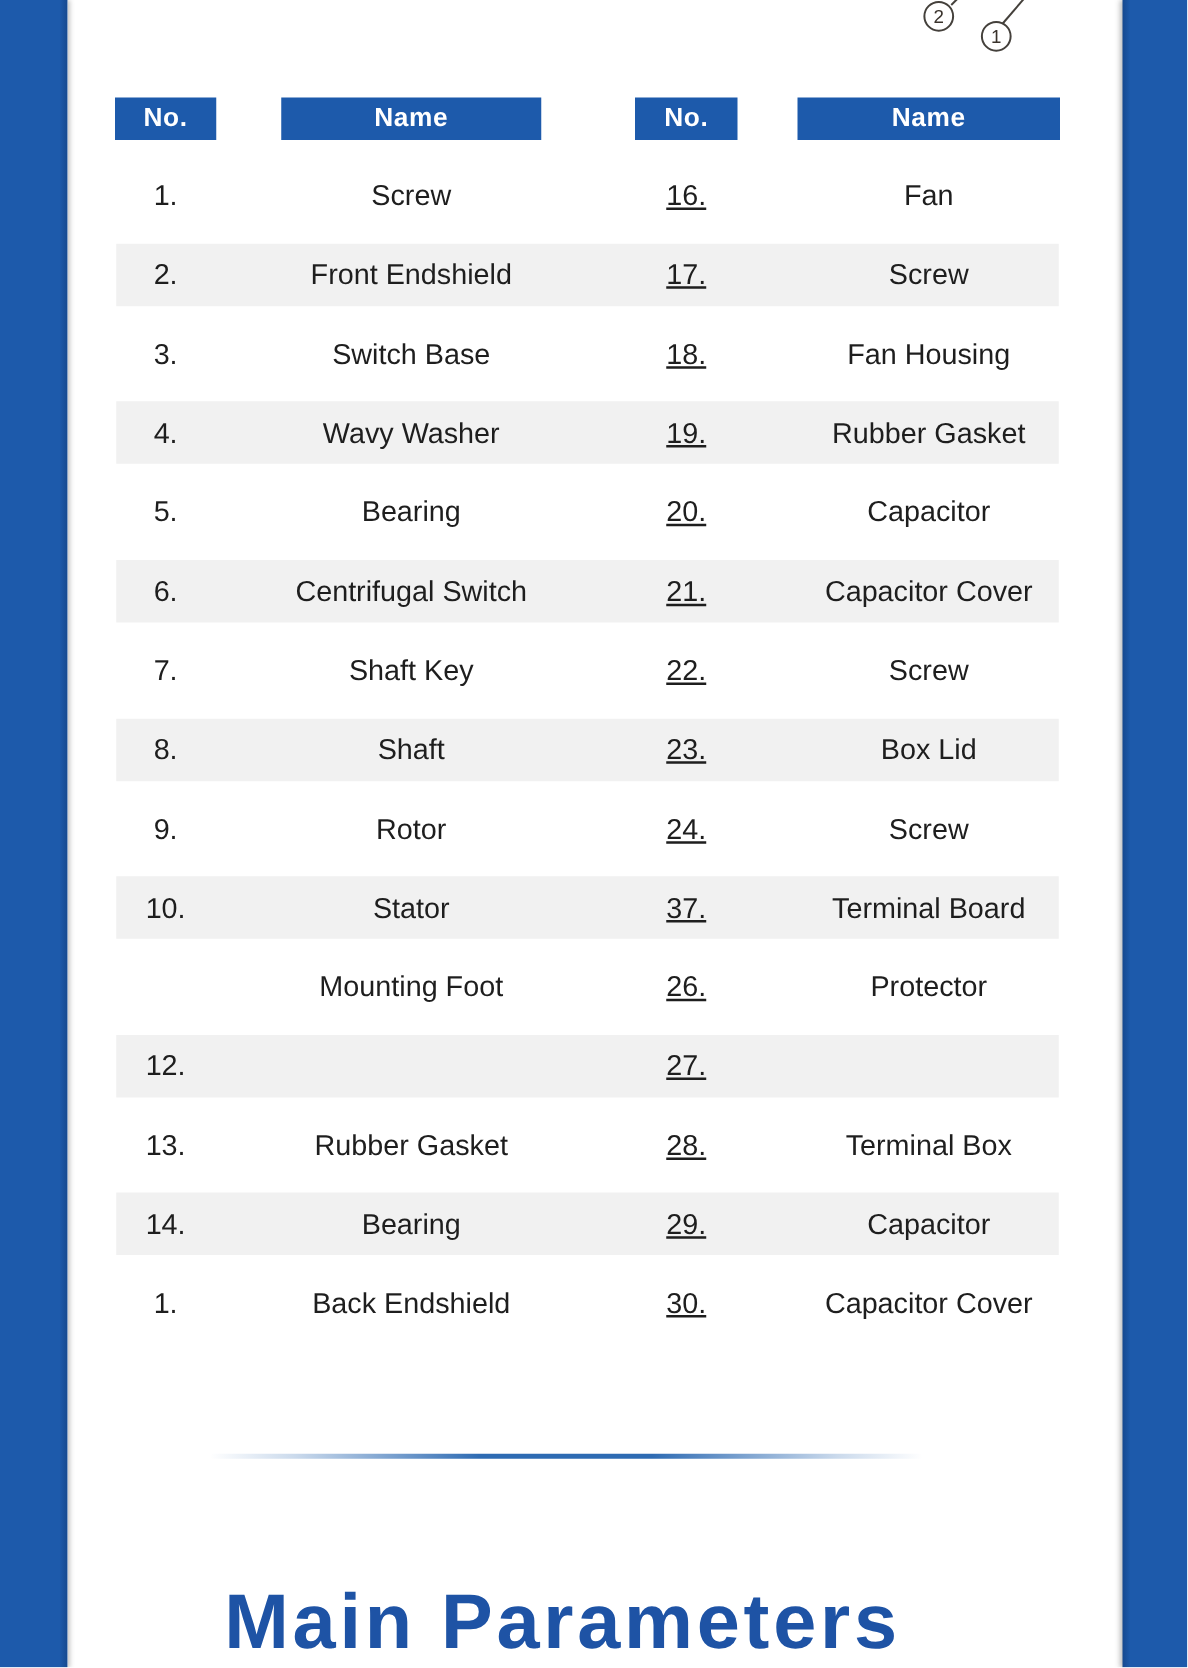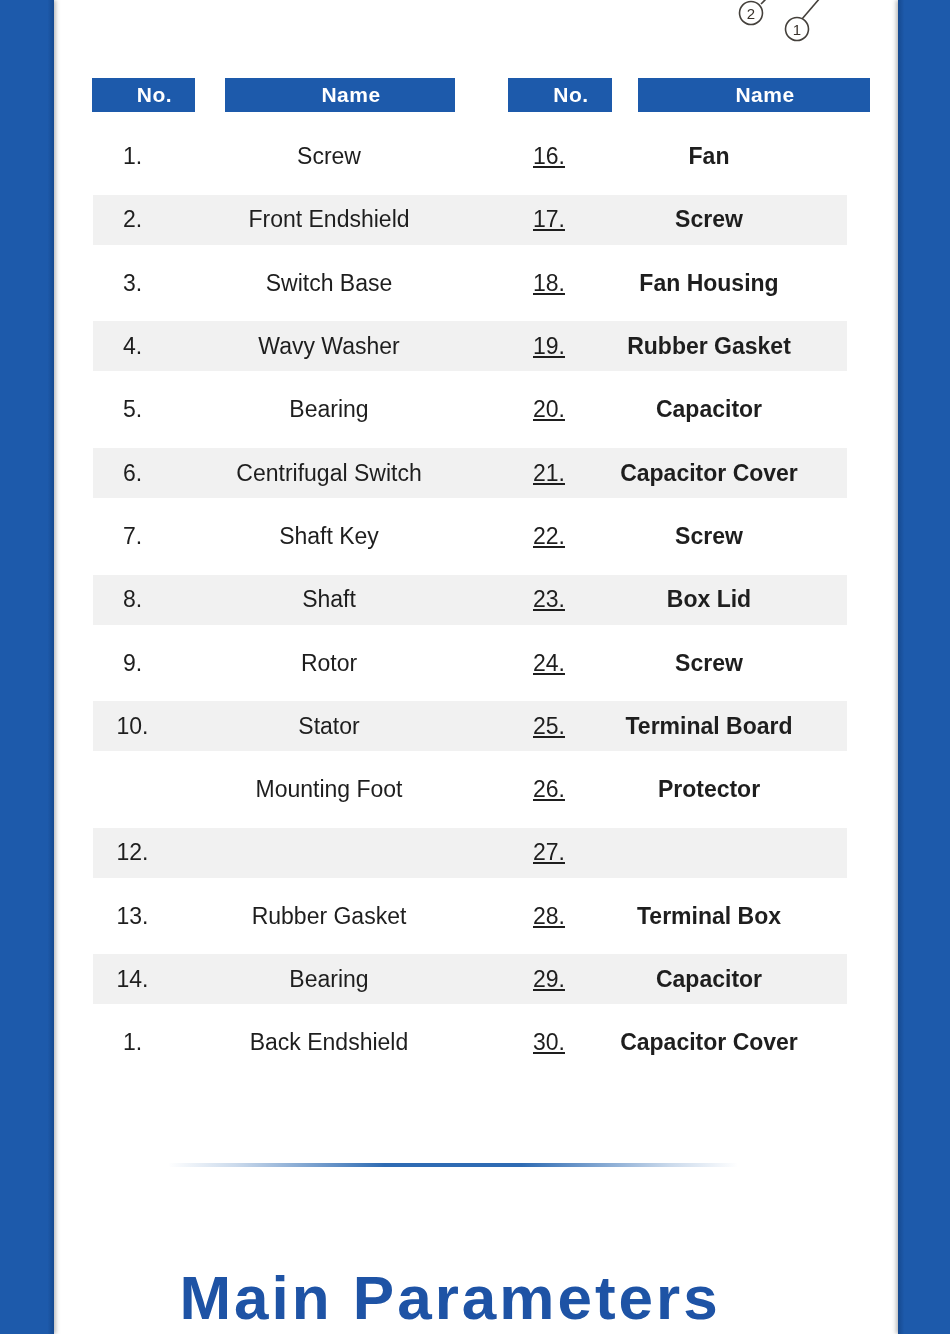--- a/index.html
+++ b/index.html
@@ -64,21 +64,20 @@
     top: 0;
     height: 34px;
     background: #1d5aab;
     color: #ffffff;
     font-weight: bold;
     font-size: 21px;
     display: flex;
     align-items: center;
     justify-content: center;
     letter-spacing: 0.5px;
-    padding-left: 22px;
   }
   .hc-no-left   { left: 92px;  width: 81px;  }
   .hc-name-left { left: 225px; width: 208px; }
   .hc-no-right  { left: 508px; width: 82px;  }
   .hc-name-right{ left: 638px; width: 210px; }
 
   .rows {
     margin-top: 13px;
   }
   .table-row {
@@ -102,21 +101,21 @@
     align-items: center;
     justify-content: center;
     font-size: 23px;
     color: #1e1e1e;
     white-space: nowrap;
     z-index: 2;
   }
   .c-no-left   { left: 92px;  width: 81px;  }
   .c-name-left { left: 225px; width: 208px; }
   .c-no-right  { left: 508px; width: 82px; text-decoration: underline;  }
-  .c-name-right{ left: 604px; width: 210px; font-weight: bold; }
+  .c-name-right{ left: 638px; width: 210px; }
 
   
   .divider {
     position: absolute;
     left: 168px;
     top: 1163px;
     width: 570px;
     height: 4px;
     border-radius: 2px;
     background: linear-gradient(90deg,
@@ -228,21 +227,21 @@
     <div class="table-row">
       <div class="cell c-no-left">9.</div>
       <div class="cell c-name-left">Rotor</div>
       <div class="cell c-no-right">24.</div>
       <div class="cell c-name-right">Screw</div>
     </div>
 
     <div class="table-row">
       <div class="cell c-no-left">10.</div>
       <div class="cell c-name-left">Stator</div>
-      <div class="cell c-no-right">25.</div>
+      <div class="cell c-no-right">37.</div>
       <div class="cell c-name-right">Terminal Board</div>
     </div>
 
     <div class="table-row">
       <div class="cell c-name-left">Mounting Foot</div>
       <div class="cell c-no-right">26.</div>
       <div class="cell c-name-right">Protector</div>
     </div>
 
     <div class="table-row">

